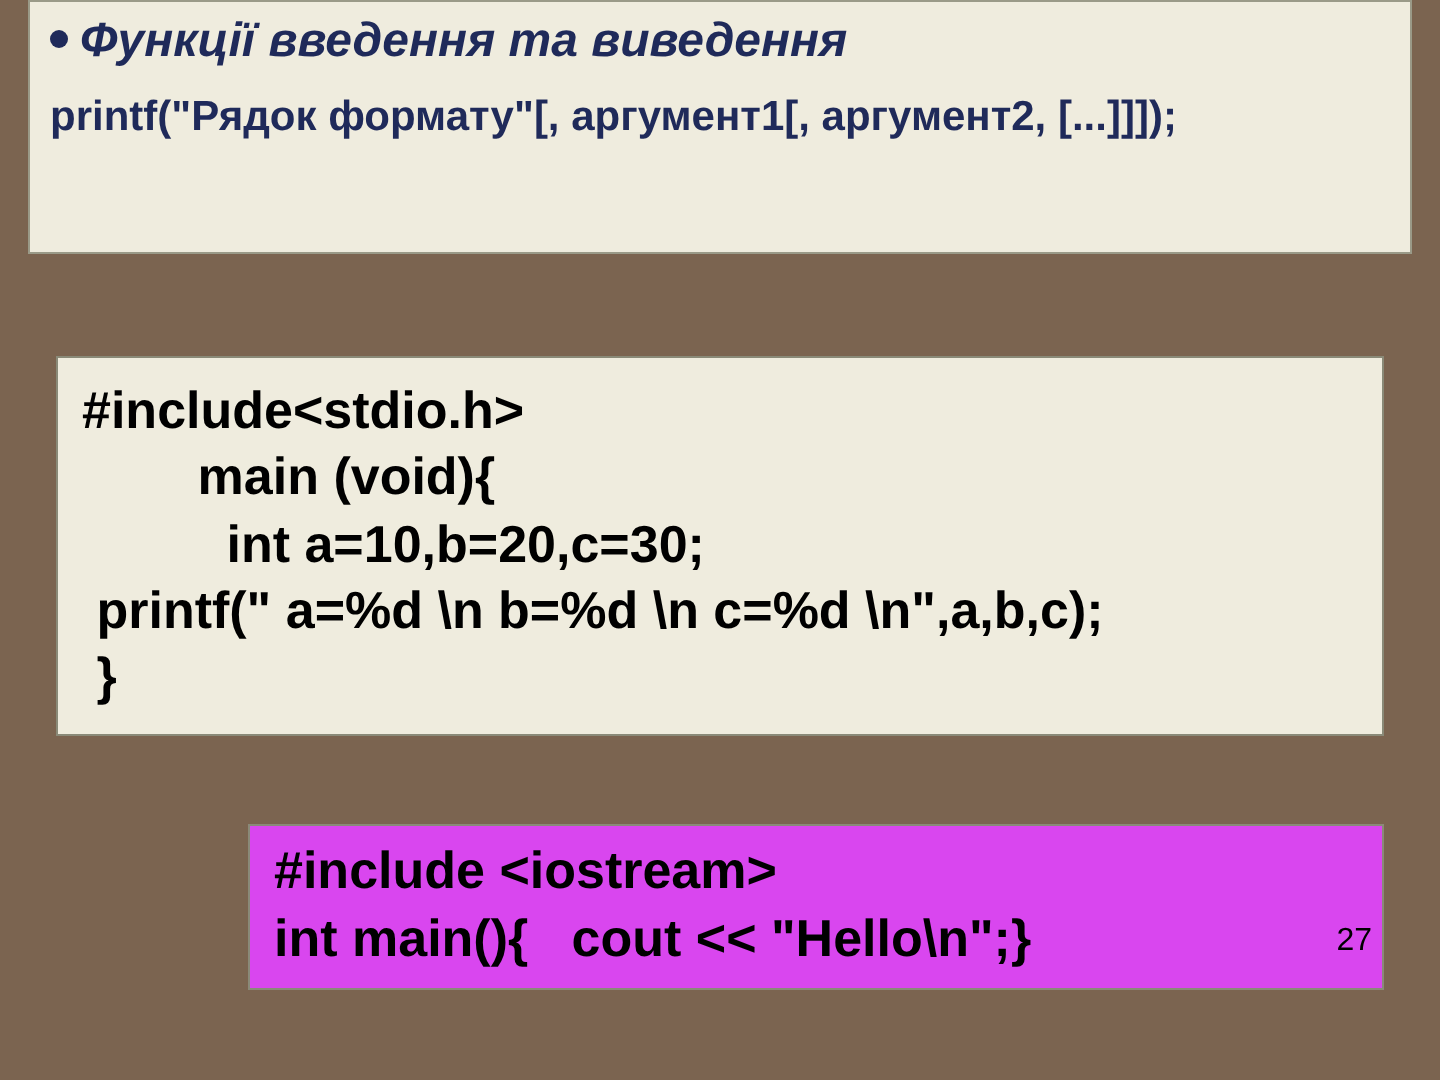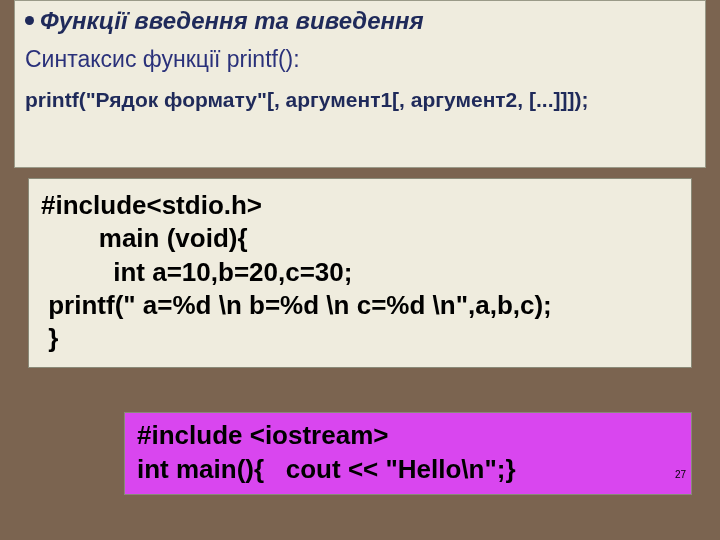--- a/index.html
+++ b/index.html
@@ -80,32 +80,31 @@
     font-weight: bold;
     font-size: 26px;
     color: #000;
     line-height: 1.28;
     white-space: pre;
   }
   .page-num {
     position: absolute;
     right: 34px;
     bottom: 60px;
-    font-size: 10px;
+    font-size: 16px;
     color: #000;
   }
 </style>
 </head>
 <body>
 
 <div class="top-block">
   <div class="heading">
     <span class="bullet"></span><span>Функції введення та виведення</span>
   </div>
-  <div class="subtitle">Синтаксис функції printf():</div>
   <div class="syntax">printf("Рядок формату"[, аргумент1[, аргумент2, [...]]]);</div>
 </div>
 
 <div class="code-block-1">
   <div class="code-text-1"><span>#include&lt;stdio.h&gt;</span>
 <span>        main (void){</span>
 <span>          int a=10,b=20,c=30;</span>
 <span> printf(" a=%d \n b=%d \n c=%d \n",a,b,c);</span>
 <span> }</span></div>
 </div>

